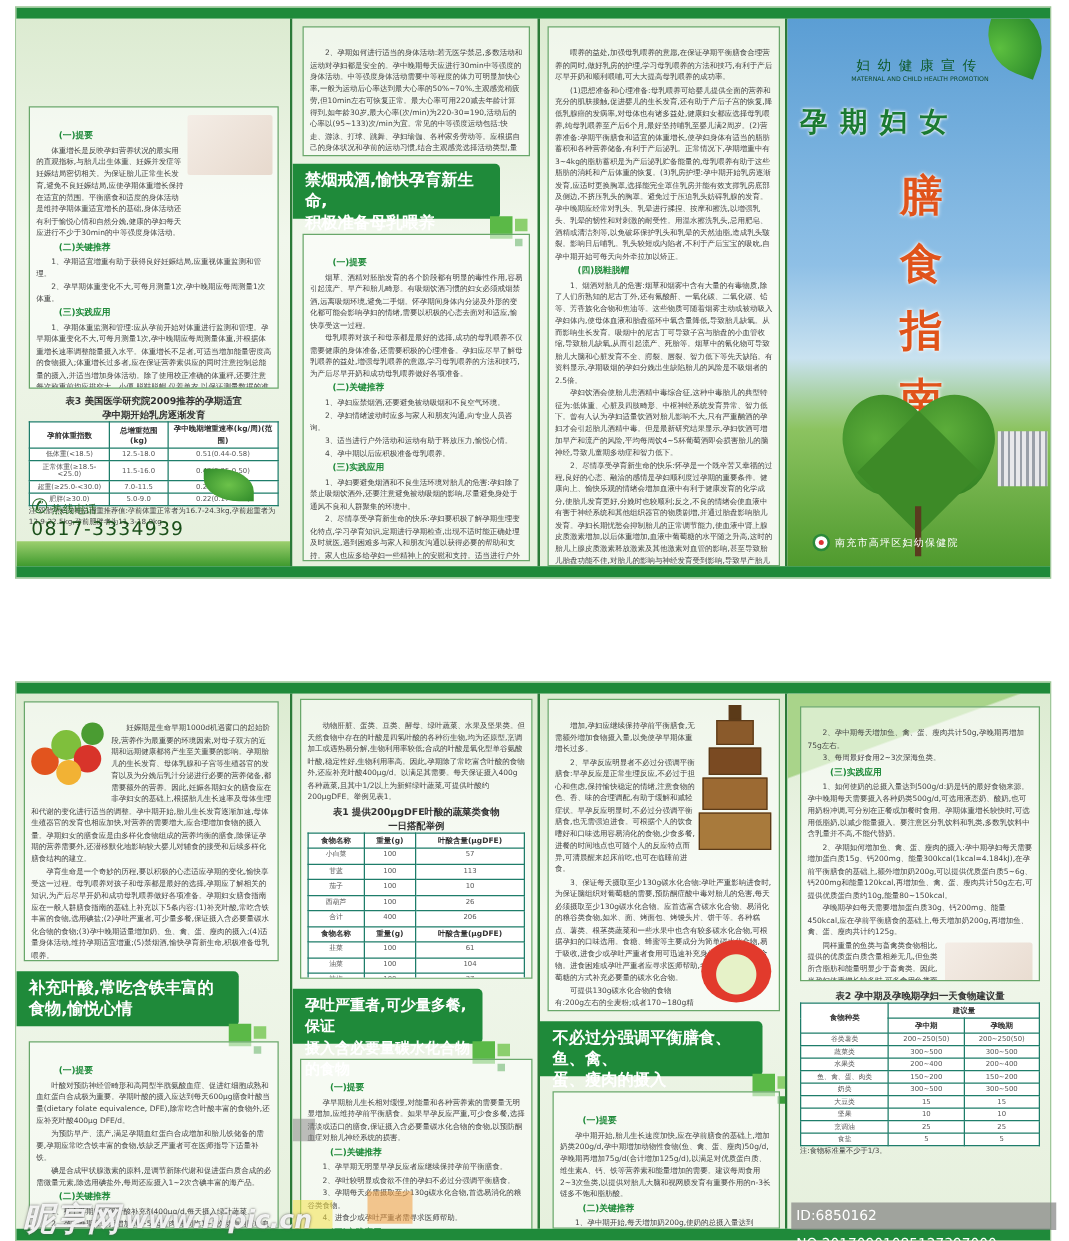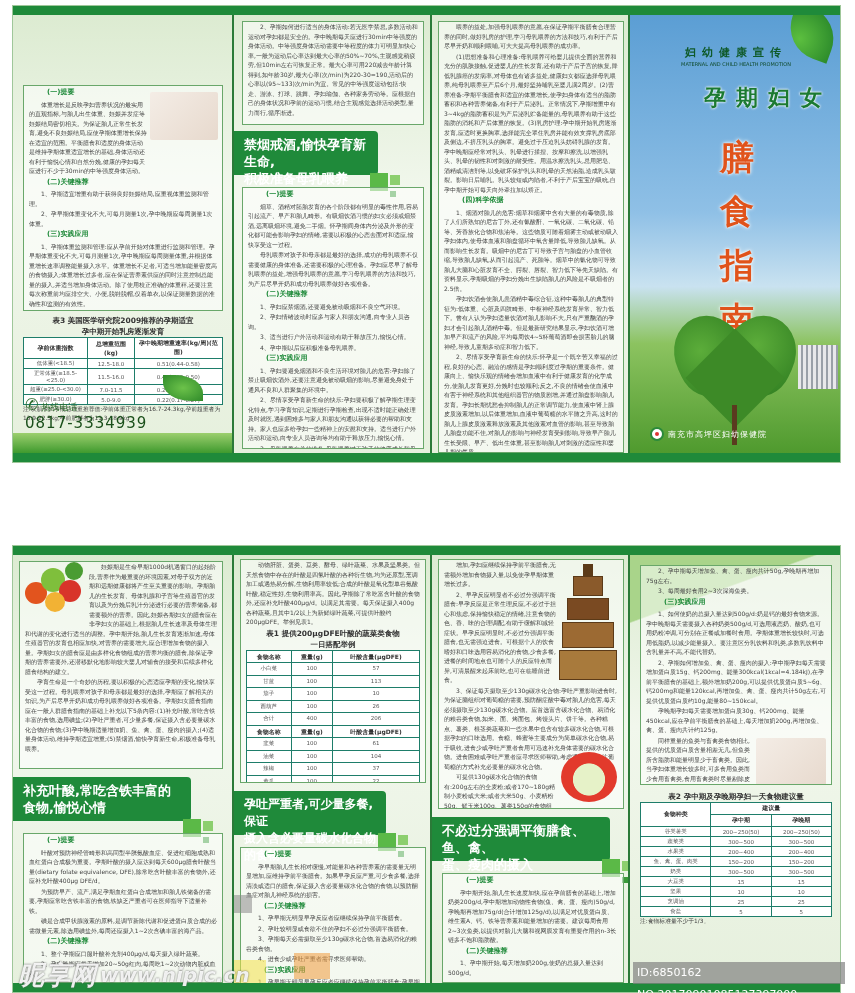--- a/index.html
+++ b/index.html
@@ -13,34 +13,34 @@
 .p1{left:0;width:221px}
 .p2{left:221px;width:198px}
 .p3{left:419px;width:198px}
 .p4{left:617px;width:212px;border-right:none}
 .cover{background:linear-gradient(180deg,#5b9ed4 0%,#8fc0e6 45%,#c9e2f0 62%,#8cc360 75%,#4f9a2e 100%)}
 .banner{position:absolute;left:0;height:44px;background:#1f8a3a;color:#fff;font-weight:bold;font-size:13px;line-height:17px;padding:5px 10px;border-radius:0 4px 4px 0}
 .banner .sq1,.banner .sq2,.banner .sq3{position:absolute;background:#5bb947}
 .banner .sq1{right:-10px;bottom:-16px;width:18px;height:18px}
 .banner .sq2{right:-22px;bottom:-10px;width:10px;height:10px;background:#8ccf6e}
 .banner .sq3{right:-18px;bottom:-22px;width:6px;height:6px;background:#3b9b3a}
-.box{position:absolute;border:1px solid #69a76a;background:rgba(255,255,255,.55);padding:0 5px;font-size:6px;line-height:9.5px;color:#444;overflow:hidden}
+.box{position:absolute;border:1px solid #69a76a;background:rgba(255,255,255,.55);padding:16px 5px;font-size:6px;line-height:9.5px;color:#444;overflow:hidden}
 .box p{text-indent:12px;margin-bottom:1px}
 .sub{color:#1f8a3a;font-weight:bold;font-size:7px;text-indent:18px;margin:2px 0}
 .tcap{text-align:center;font-weight:bold;font-size:7.5px;line-height:11px;color:#333}
 table{border-collapse:collapse;width:100%;font-size:5.5px;text-align:center;background:#fff}
 td,th{border:1px solid #1e7d6a;padding:1px 2px;color:#555}
 th{font-weight:bold;color:#333;font-size:6px}
 .note{font-size:5.8px;line-height:8.5px;color:#444}
 .hotline{position:absolute;left:12px;top:380px;font-size:9px;font-weight:normal;color:#2b6b2b}
 .hotline .num{font-size:15px;letter-spacing:1px;color:#1a4f1a}
 .addr{position:absolute;left:12px;top:418px;font-size:6.5px;font-weight:bold;color:#2b5f2b}
-.cover-org{position:absolute;left:20px;top:30px;width:172px;text-align:center;color:#0f5a2a;font-weight:bold;font-size:11px;letter-spacing:6px}
+.cover-org{position:absolute;left:20px;top:30px;width:172px;text-align:center;color:#0f5a2a;font-weight:normal;font-size:11px;letter-spacing:6px}
 .cover-org-en{position:absolute;left:10px;top:46px;width:192px;text-align:center;color:#0f4a2a;font-size:5px}
-.cover-sub{position:absolute;left:10px;top:68px;width:192px;text-align:right;color:#1b7a32;font-weight:bold;font-size:22px;letter-spacing:10px;text-shadow:0 0 2px #fff,0 0 3px #fff}
+.cover-sub{position:absolute;left:10px;top:68px;width:192px;text-align:left;color:#1b7a32;font-weight:bold;font-size:22px;letter-spacing:10px;text-shadow:0 0 2px #fff,0 0 3px #fff}
 .cover-title{position:absolute;left:82px;top:115px;width:50px;text-align:center;color:#e0531b;font-weight:bold;font-size:34px;line-height:54px;text-shadow:0 0 2px #fff,0 0 4px #fff}
 .tree{position:absolute;left:45px;top:300px;width:120px;height:110px}
 .tree .l,.tree .r{position:absolute;top:0;width:70px;height:80px;background:radial-gradient(circle at 40% 40%,#5cad3a,#2c7a1f);border-radius:50% 50% 40% 40%}
 .tree .l{left:0;transform:rotate(-25deg)}
 .tree .r{right:0;transform:rotate(25deg)}
 .tree .b{position:absolute;left:25px;top:28px;width:70px;height:70px;background:#3d8a27;transform:rotate(45deg)}
 .tree .t{position:absolute;left:57px;top:90px;width:5px;height:40px;background:#5a3b1f}
 .cover-hospital{position:absolute;left:20px;top:412px;font-size:8px;color:#fff;font-weight:normal;letter-spacing:1px;display:flex;align-items:center;gap:4px}
 .logo{width:14px;height:14px;border-radius:50%;background:#fff;border:2px solid #2b8a3a;position:relative}
 .logo:after{content:"";position:absolute;left:3px;top:3px;width:4px;height:4px;border-radius:50%;background:#d33}
@@ -114,21 +114,21 @@
     </div>
     <div class="addr">地址:四川省南充市高坪区东顺路178号(江川北区学院)</div>
     <div style="position:absolute;left:150px;top:360px;width:40px;height:26px;background:radial-gradient(ellipse,#6cc24a,#2f8a2a);border-radius:0 70% 0 70%"></div>
     <div style="position:absolute;left:0;right:0;bottom:0;height:20px;background:linear-gradient(180deg,#9ccf6e,#3f9a2e)"></div>
   </div>
 
   <div class="panel p2">
     <div class="box" style="left:8px;top:6px;width:182px;height:104px">
       <p>2、孕期如何进行适当的身体活动:若无医学禁忌,多数活动和运动对孕妇都是安全的。孕中晚期每天应进行30min中等强度的身体活动。中等强度身体活动需要中等程度的体力可明显加快心率,一般为运动后心率达到最大心率的50%~70%,主观感觉稍疲劳,但10min左右可恢复正常。最大心率可用220减去年龄计算得到,如年龄30岁,最大心率(次/min)为220-30=190,活动后的心率以(95~133)次/min为宜。常见的中等强度运动包括:快走、游泳、打球、跳舞、孕妇瑜伽、各种家务劳动等。应根据自己的身体状况和孕前的运动习惯,结合主观感觉选择活动类型,量力而行,循序渐进。</p>
     </div>
-    <div class="banner" style="top:116px;width:144px">
+    <div class="banner" style="top:116px;width:166px">
       <div>禁烟戒酒,愉快孕育新生命,</div>
       <div>积极准备母乳喂养</div>
       <span class="sq1"></span>
         <span class="sq2"></span>
         <span class="sq3"></span>
     </div>
     <div class="box" style="left:8px;top:172px;width:182px;height:262px">
       <div class="sub">(一)提要</div>
       <p>烟草、酒精对胚胎发育的各个阶段都有明显的毒性作用,容易引起流产、早产和胎儿畸形。有吸烟饮酒习惯的妇女必须戒烟禁酒,远离吸烟环境,避免二手烟。怀孕期间身体内分泌及外形的变化都可能会影响孕妇的情绪,需要以积极的心态去面对和适应,愉快享受这一过程。</p>
       <p>母乳喂养对孩子和母亲都是最好的选择,成功的母乳喂养不仅需要健康的身体准备,还需要积极的心理准备。孕妇应尽早了解母乳喂养的益处,增强母乳喂养的意愿,学习母乳喂养的方法和技巧,为产后尽早开奶和成功母乳喂养做好各项准备。</p>
@@ -141,21 +141,21 @@
       <p>1、孕妇要避免烟酒和不良生活环境对胎儿的危害:孕妇除了禁止吸烟饮酒外,还要注意避免被动吸烟的影响,尽量避免身处于通风不良和人群聚集的环境中。</p>
       <p>2、尽情享受孕育新生命的快乐:孕妇要积极了解孕期生理变化特点,学习孕育知识,定期进行孕期检查,出现不适时能正确处理及时就医,遇到困难多与家人和朋友沟通以获得必要的帮助和支持。家人也应多给孕妇一些精神上的安慰和支持。适当进行户外活动和运动,向专业人员咨询等均有助于释放压力,愉悦心情。</p>
       <p>3、母乳喂养有关的准备:母乳喂养对于孩子的健康成长和母亲的产后恢复均十分重要。对婴儿和母亲都是最好的选择,绝大多数妇女都可以且应该用自己的乳汁哺育婴儿,任何代乳品都无法替代母乳。成功的母乳喂养不仅需要健康的身体准备,还需要积极的心理准备。孕妇尽早了解母乳</p>
     </div>
   </div>
 
   <div class="panel p3">
     <div class="box" style="left:6px;top:6px;width:186px;height:432px">
       <p>喂养的益处,加强母乳喂养的意愿,在保证孕期平衡膳食合理营养的同时,做好乳房的护理,学习母乳喂养的方法和技巧,有利于产后尽早开奶和顺利喂哺,可大大提高母乳喂养的成功率。</p>
       <p>(1)思想准备和心理准备:母乳喂养可给婴儿提供全面的营养和充分的肌肤接触,促进婴儿的生长发育,还有助于产后子宫的恢复,降低乳腺癌的发病率,对母体也有诸多益处,健康妇女都应选择母乳喂养,纯母乳喂养至产后6个月,最好坚持哺乳至婴儿满2周岁。(2)营养准备:孕期平衡膳食和适宜的体重增长,使孕妇身体有适当的脂肪蓄积和各种营养储备,有利于产后泌乳。正常情况下,孕期增重中有3~4kg的脂肪蓄积是为产后泌乳贮备能量的,母乳喂养有助于这些脂肪的消耗和产后体重的恢复。(3)乳房护理:孕中期开始乳房逐渐发育,应适时更换胸罩,选择能完全罩住乳房并能有效支撑乳房底部及侧边,不挤压乳头的胸罩。避免过于压迫乳头妨碍乳腺的发育。孕中晚期应经常对乳头、乳晕进行揉捏、按摩和擦洗,以增强乳头、乳晕的韧性和对刺激的耐受性。用温水擦洗乳头,忌用肥皂、酒精或清洁剂等,以免破坏保护乳头和乳晕的天然油脂,造成乳头皲裂。影响日后哺乳。乳头较短或内陷者,不利于产后宝宝的吸吮,自孕中期开始可每天向外牵拉加以矫正。</p>
-      <div class="sub">(四)科学依据</div>
+      <div class="sub">(四)脱鞋脱帽</div>
       <p>1、烟酒对胎儿的危害:烟草和烟雾中含有大量的有毒物质,除了人们所熟知的尼古丁外,还有氰酸酐、一氧化碳、二氧化碳、铅等、芳香族化合物和焦油等。这些物质可随着烟雾主动或被动吸入孕妇体内,使母体血液和胎盘循环中氧含量降低,导致胎儿缺氧。从而影响生长发育。吸烟中的尼古丁可导致子宫与胎盘的小血管收缩,导致胎儿缺氧,从而引起流产、死胎等。烟草中的氰化物可导致胎儿大脑和心脏发育不全、腭裂、唇裂、智力低下等先天缺陷。有资料显示,孕期吸烟的孕妇分娩出生缺陷胎儿的风险是不吸烟者的2.5倍。</p>
       <p>孕妇饮酒会使胎儿患酒精中毒综合征,这种中毒胎儿的典型特征为:低体重、心脏及四肢畸形、中枢神经系统发育异常、智力低下。曾有人认为孕妇适量饮酒对胎儿影响不大,只有严重酗酒的孕妇才会引起胎儿酒精中毒。但是最新研究结果显示,孕妇饮酒可增加早产和流产的风险,平均每周饮4~5杯葡萄酒即会损害胎儿的脑神经,导致儿童期多动症和智力低下。</p>
       <p>2、尽情享受孕育新生命的快乐:怀孕是一个既辛苦又幸福的过程,良好的心态、融洽的感情是孕妇顺利度过孕期的重要条件。健康向上、愉快乐观的情绪会增加血液中有利于健康发育的化学成分,使胎儿发育更好,分娩时也较顺利;反之,不良的情绪会使血液中有害于神经系统和其他组织器官的物质剧增,并通过胎盘影响胎儿发育。孕妇长期忧愁会抑制胎儿的正常调节能力,使血液中肾上腺皮质激素增加,以后体重增加,血液中葡萄糖的水平随之升高,这时的胎儿上腺皮质激素释放激素及其他激素对血管的影响,甚至导致胎儿胎盘功能不佳,对胎儿的影响与神经发育受到影响,导致早产胎儿生长受限、早产、低出生体重,甚至影响胎儿对刺激的适应性和婴儿期的气质。</p>
     </div>
   </div>
 
   <div class="panel p4 cover">
     <div class="leaf"></div>
     <div class="cover-org">妇幼健康宣传</div>
     <div class="cover-org-en">MATERNAL AND CHILD HEALTH PROMOTION</div>

